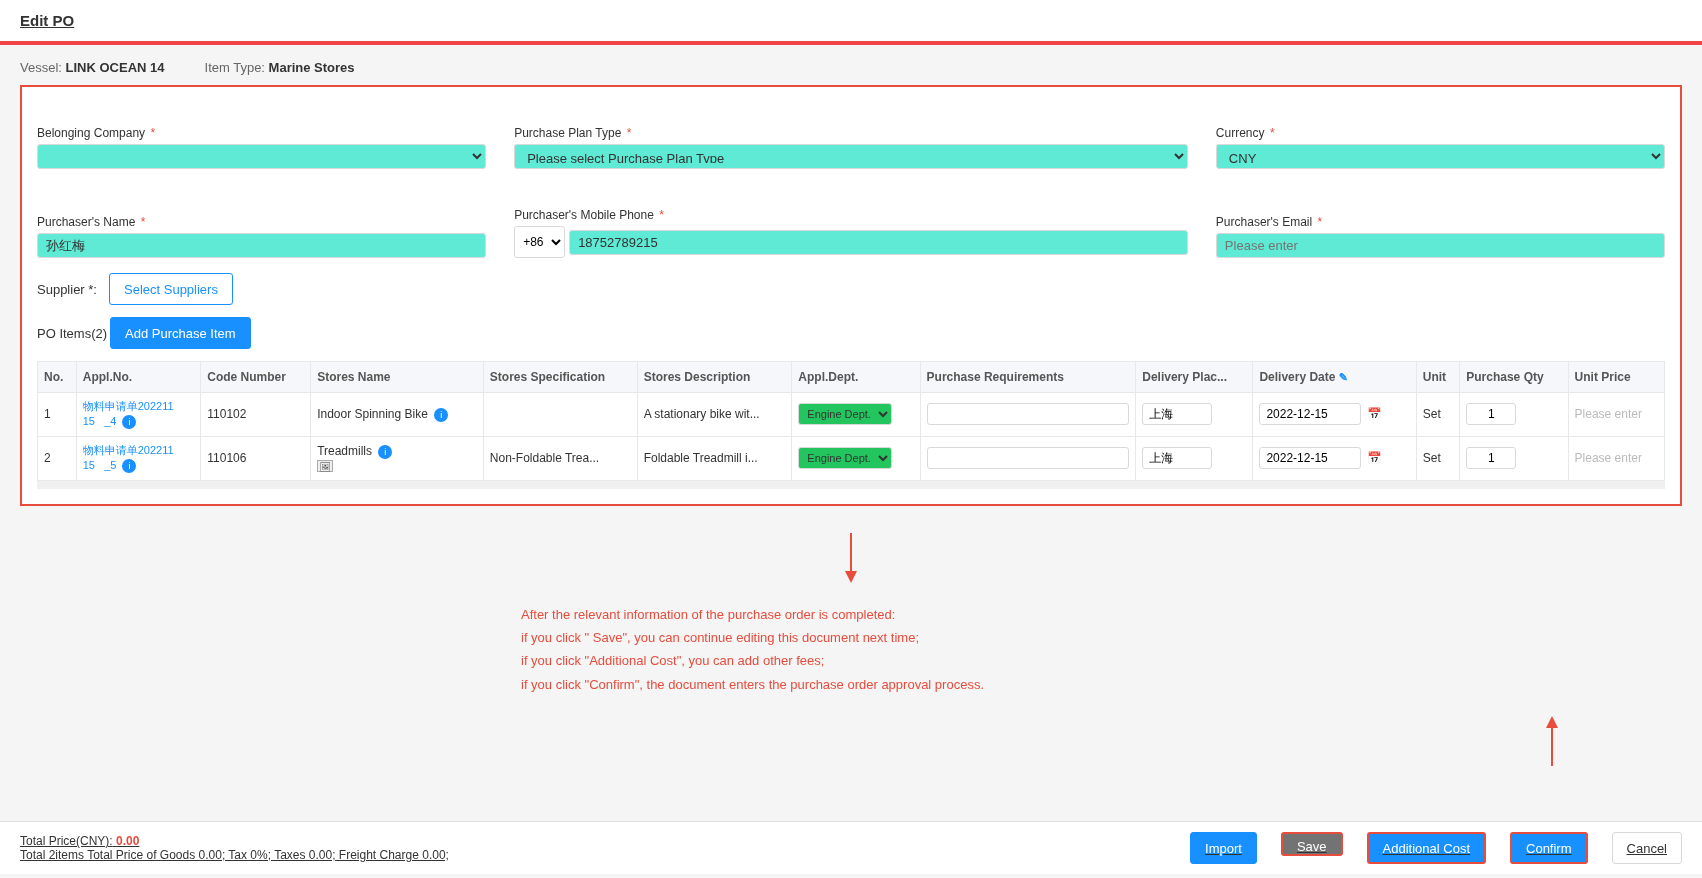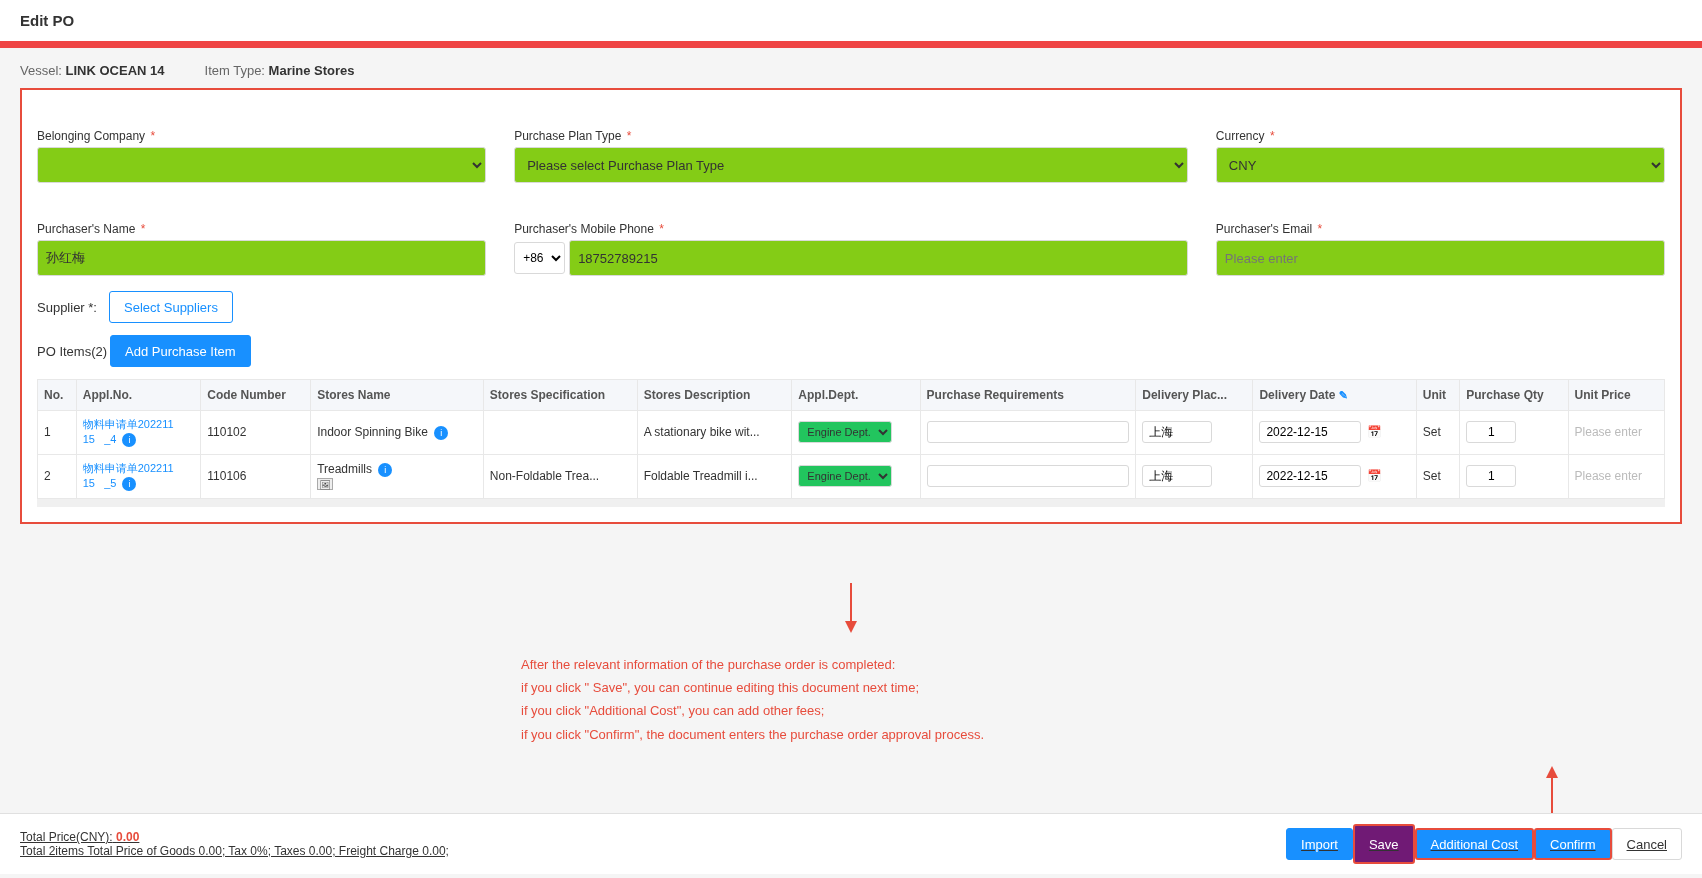--- a/index.html
+++ b/index.html
@@ -1,18 +1,18 @@
 <!DOCTYPE html>
 <html><head>
   <meta charset="utf-8">
   <style>
     * { box-sizing: border-box; margin: 0; padding: 0; }
     body { font-family: Arial, sans-serif; font-size: 13px; background: #f5f5f5; color: #333; }
 
-    .page-header { padding: 12px 20px; background: #fff; border-bottom: 7px solid #ef4444; }
+    .page-header { padding: 12px 20px; background: #fff; border-bottom: 4px solid #ef4444; text-decoration: underline; }
     .page-title { font-size: 15px; font-weight: bold; color: #333; }
 
     .main-content { padding: 15px 20px; }
 
     .vessel-info { display: flex; gap: 40px; margin-bottom: 10px; font-size: 13px; color: #333; }
     .vessel-info span { }
     .vessel-info .label { color: #666; }
     .vessel-info .value { font-weight: 600; color: #333; }
 
     .form-container { border: 2px solid #e74c3c; background: #fff; padding: 15px; }
@@ -24,22 +24,22 @@
 
     .form-label { font-size: 12px; color: #333; font-weight: 500; }
     .form-label .required { color: #e74c3c; margin-left: 2px; }
 
     .form-control {
       border: 1px solid #d9d9d9;
       border-radius: 3px;
       padding: 5px 8px;
       font-size: 13px;
       color: #333;
-      background: #84cc16;
-      height: 36px;
+      background: #5eead4;
+      height: 25px;
     }
 
     select.form-control { cursor: pointer; }
 
     .supplier-row { display: flex; align-items: center; gap: 12px; margin-bottom: 12px; }
     .supplier-label { font-size: 13px; font-weight: 500; }
 
     .btn { border: none; border-radius: 3px; padding: 5px 14px; cursor: pointer; font-size: 13px; height: 32px; }
     .btn-outline-primary { background: #fff; border: 1px solid #1890ff; color: #1890ff; }
     .btn-primary { background: #1890ff; color: #fff; border: 1px solid #1890ff; }
@@ -62,34 +62,34 @@
     .delivery-input { border: 1px solid #d9d9d9; border-radius: 3px; padding: 3px 6px; font-size: 12px; width: 70px; }
     .date-input { border: 1px solid #d9d9d9; border-radius: 3px; padding: 3px 6px; font-size: 12px; width: 102px; }
     .cal-icon { display: inline-block; margin-left: 3px; color: #888; font-size: 12px; cursor: pointer; }
 
     .qty-input { border: 1px solid #d9d9d9; border-radius: 3px; padding: 3px 6px; font-size: 12px; width: 50px; text-align: center; }
     .price-placeholder { color: #bbb; font-size: 12px; }
 
     .scrollbar-row { height: 8px; background: #f0f0f0; }
 
     
-    .annotation-section { position: relative; padding: 27px 0; margin-top: 32px; }
+    .annotation-section { position: relative; padding: 27px 0; }
     .arrow-down { display: flex; justify-content: center; margin-bottom: 10px; }
     .arrow-down svg { }
 
     .annotation-box { margin: 0 auto; max-width: 700px; text-align: left; padding: 10px 20px; }
     .annotation-text { color: #e74c3c; font-size: 13px; line-height: 1.8; }
 
     
     .footer { display: flex; align-items: center; justify-content: space-between; padding: 10px 20px; background: #fff; border-top: 1px solid #e0e0e0; position: fixed; bottom: 4px; width: 100%; text-decoration: underline; }
     .footer-left { font-size: 12px; color: #333; }
     .footer-left .total-price { color: #e74c3c; font-weight: bold; }
-    .footer-right { display: flex; gap: 0; align-items: center; }
-
-    .btn-save { background: #701a75; color: #fff; border: 2px solid #e74c3c; border-radius: 3px; padding: 5px 14px; cursor: pointer; font-size: 13px; height: 40px; }
+    .footer-right { display: flex; gap: 24px; align-items: flex-start; }
+
+    .btn-save { background: #737373; color: #fff; border: 2px solid #e74c3c; border-radius: 3px; padding: 5px 14px; cursor: pointer; font-size: 13px; height: 24px; }
     .btn-additional { background: #1890ff; color: #fff; border: 2px solid #e74c3c; border-radius: 3px; padding: 5px 14px; cursor: pointer; font-size: 13px; height: 32px; }
     .btn-confirm { background: #1890ff; color: #fff; border: 2px solid #e74c3c; border-radius: 3px; padding: 5px 14px; cursor: pointer; font-size: 13px; height: 32px; }
     .btn-cancel { background: #fff; color: #333; border: 1px solid #d9d9d9; border-radius: 3px; padding: 5px 14px; cursor: pointer; font-size: 13px; height: 32px; }
     .btn-import { background: #1890ff; color: #fff; border: 1px solid #1890ff; border-radius: 3px; padding: 5px 14px; cursor: pointer; font-size: 13px; height: 32px; }
 
     .phone-group { display: flex; gap: 4px; align-items: center; }
     .country-code { border: 1px solid #d9d9d9; border-radius: 3px; padding: 5px 4px; font-size: 12px; height: 32px; background: #fff; }
 
     .col-edit-icon { display: inline-block; font-size: 11px; color: #1890ff; cursor: pointer; }
   </style>

